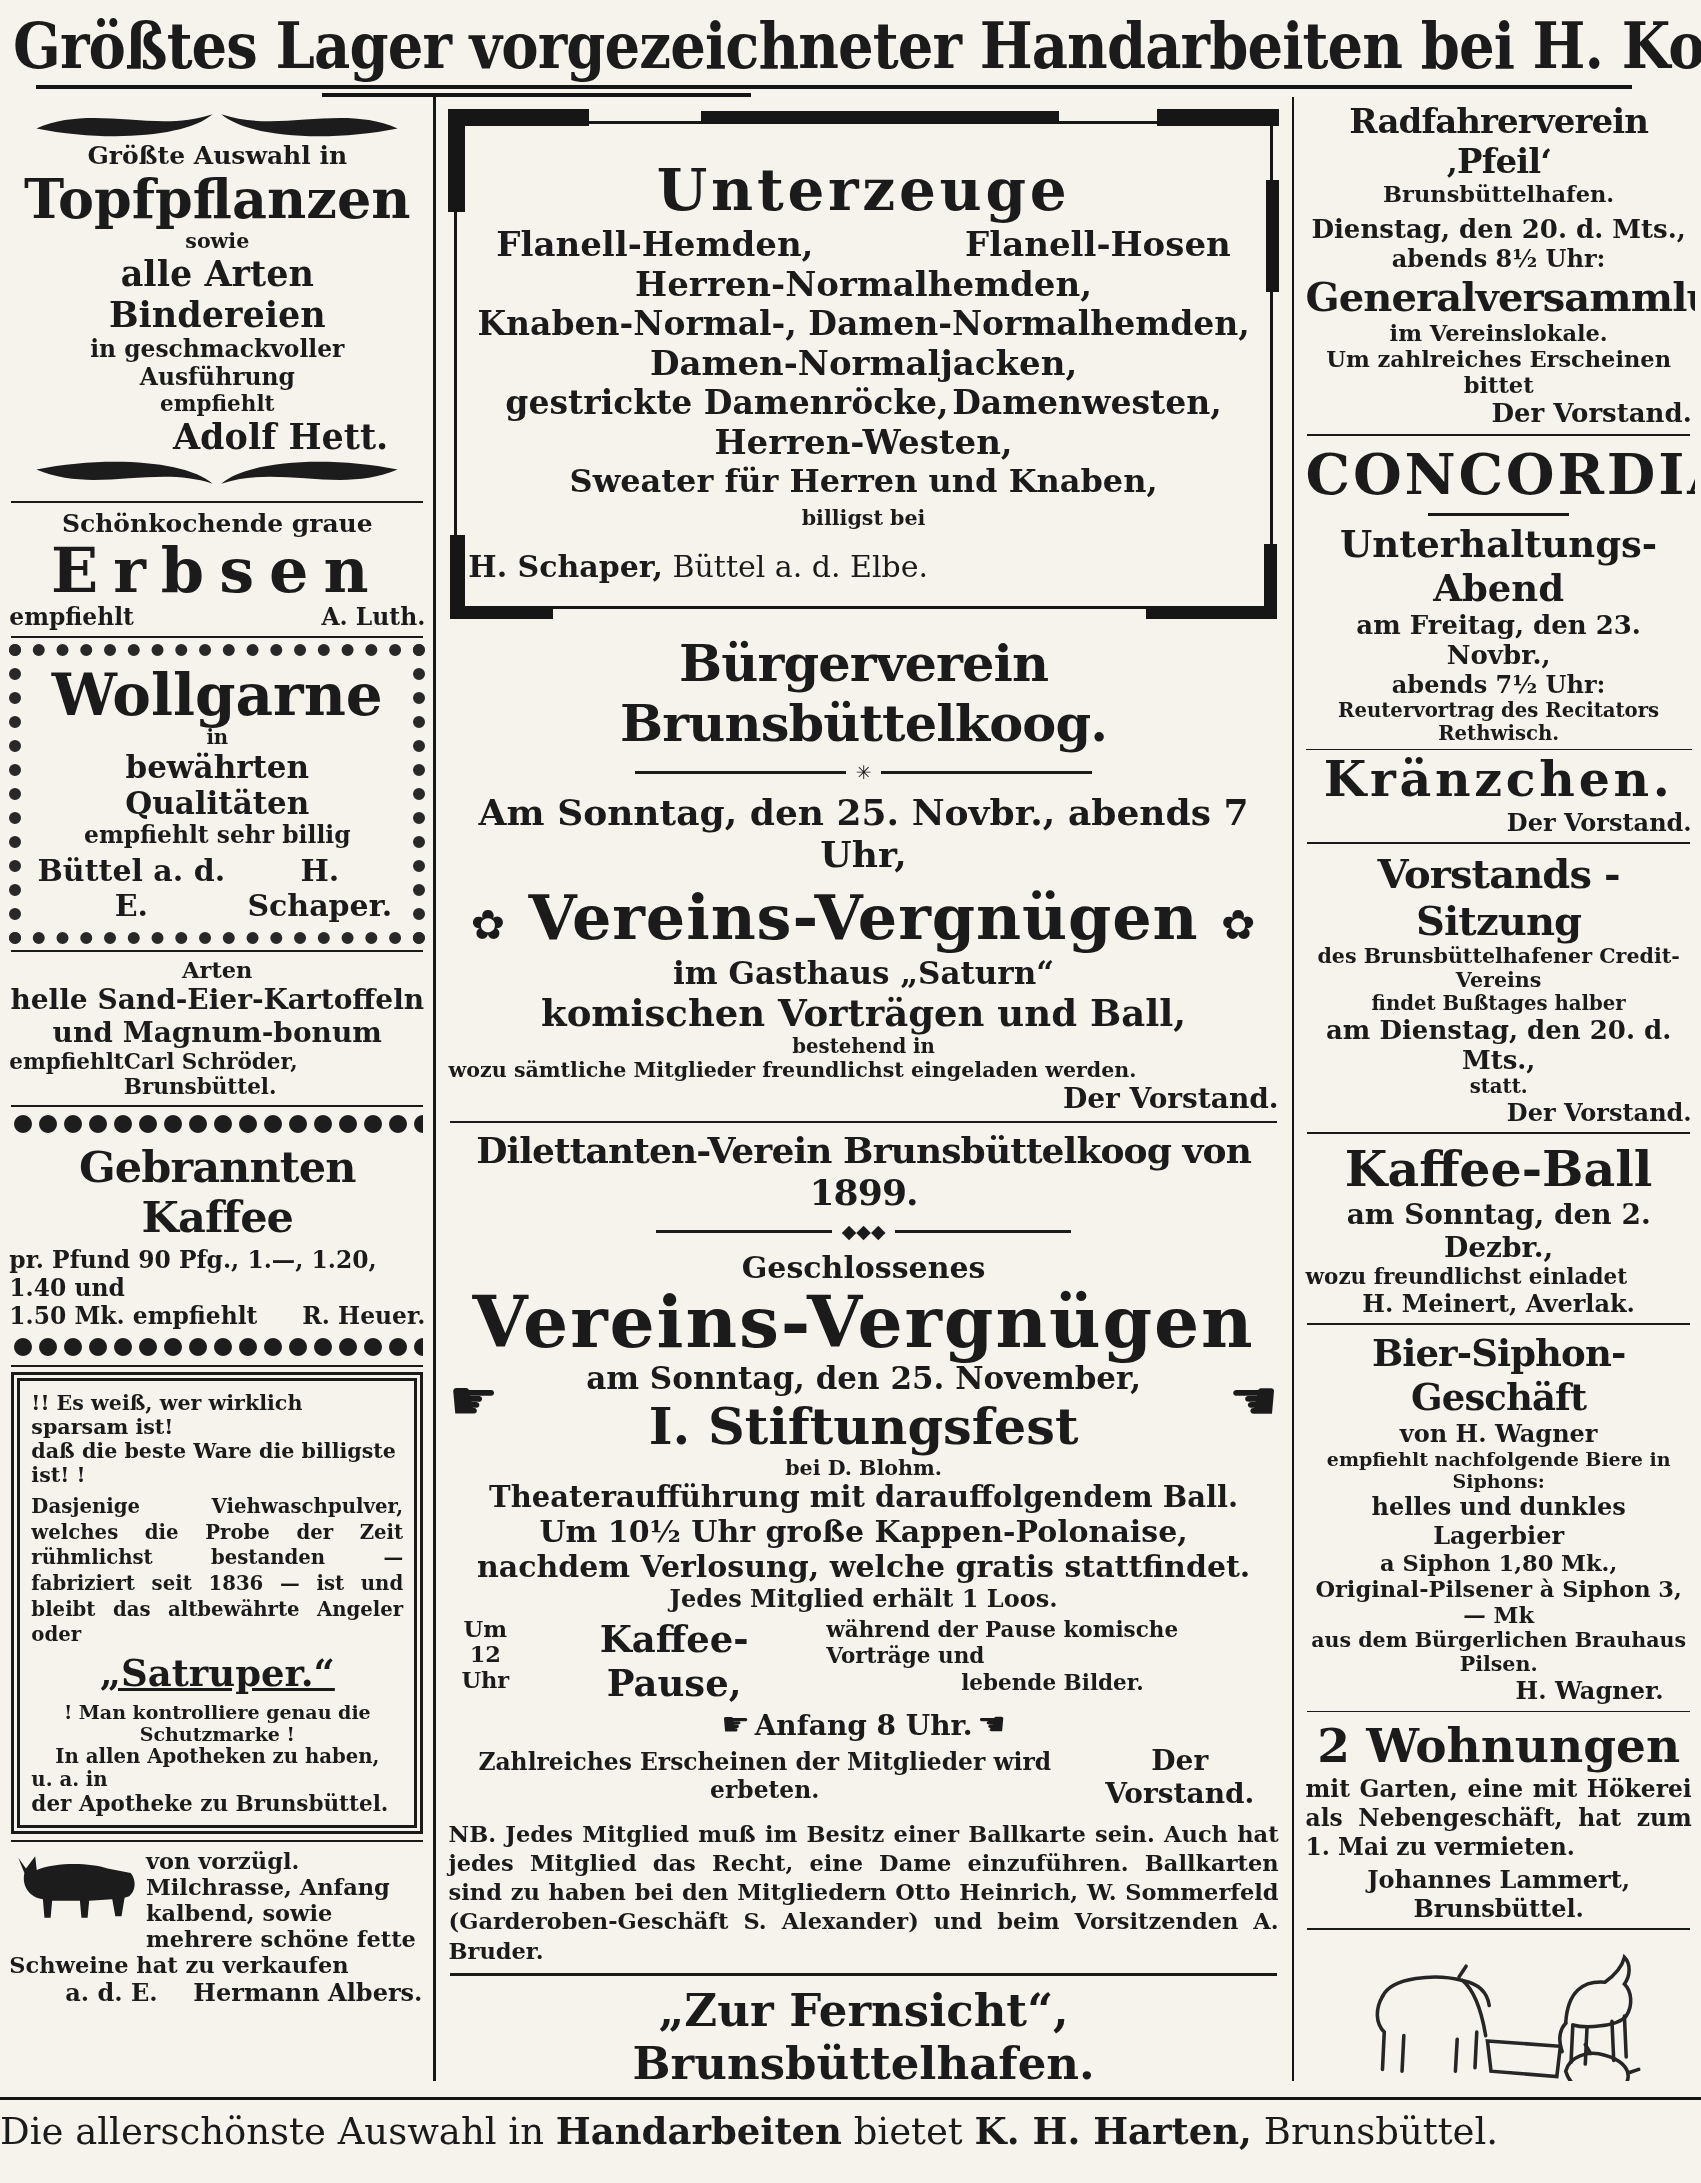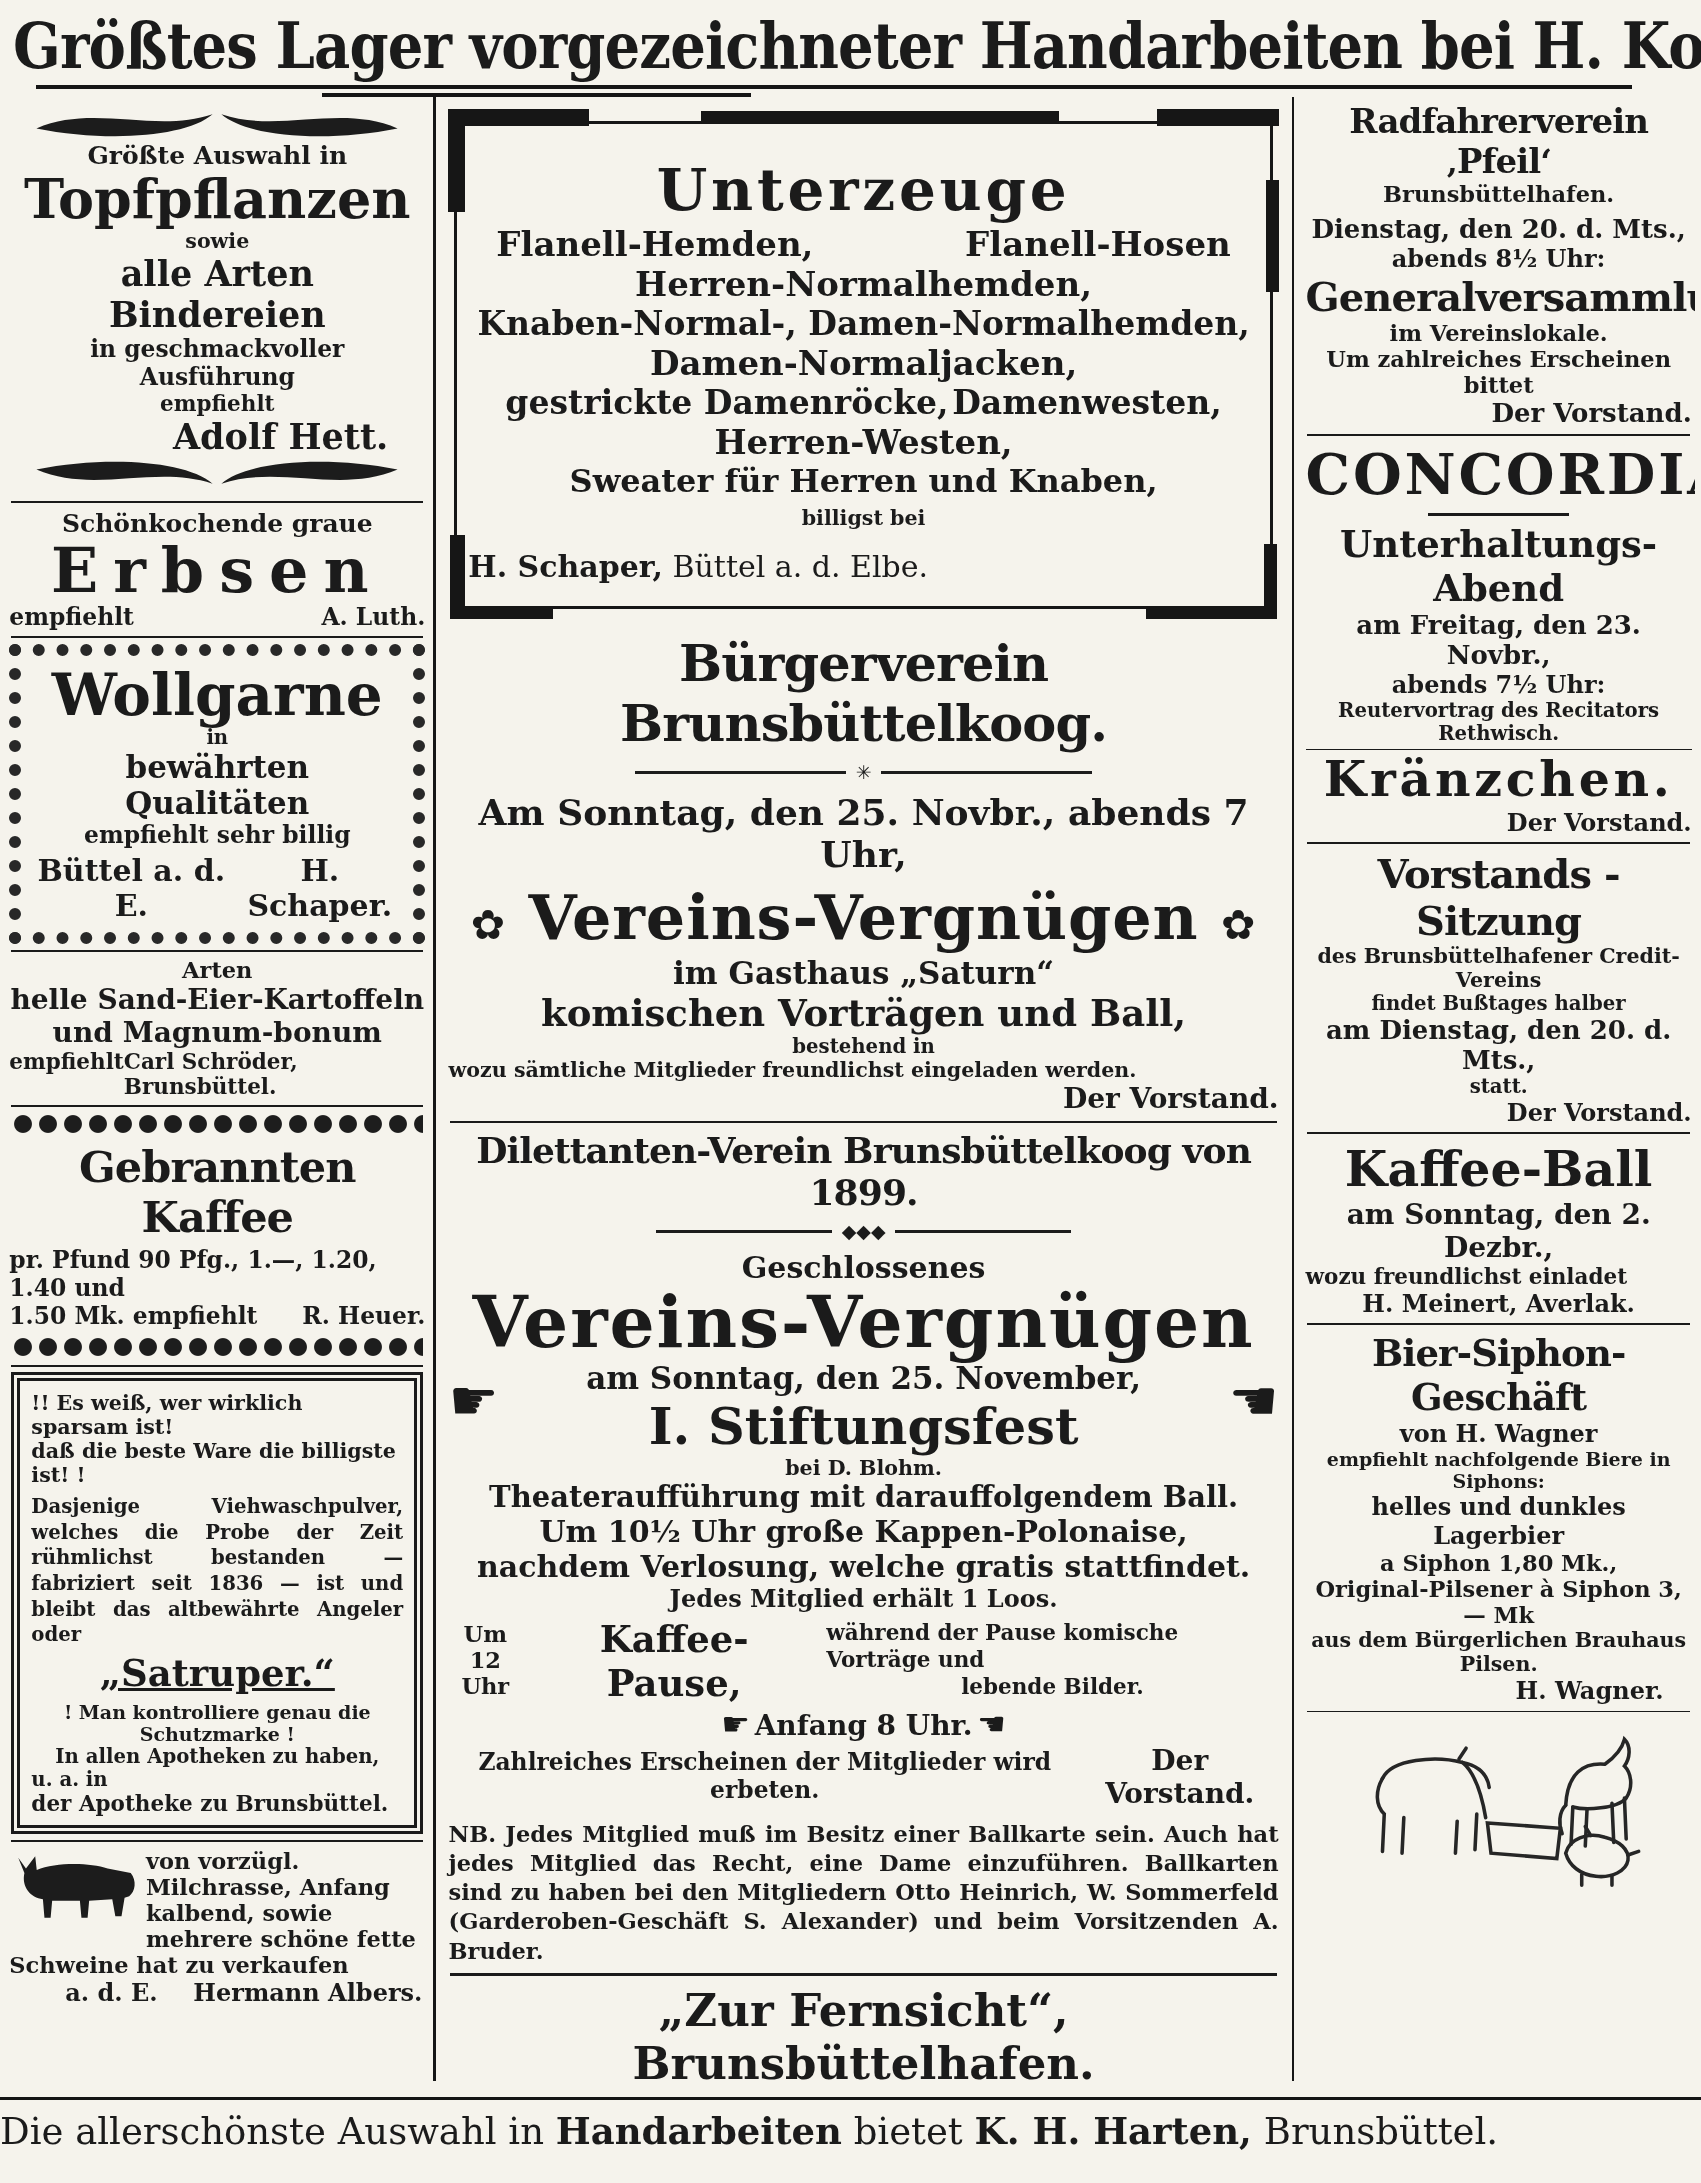--- a/index.html
+++ b/index.html
@@ -28,21 +28,21 @@
   .col-r{flex:1;padding:3.7px 3.7px 0 11.2px}
   .footer{border-top:3.7px solid #141414;margin-top:16px;padding-top:9.4px;text-align:left;white-space:nowrap}
   .footer .txt{font-size:37px}
   
   .swash{display:block;margin:1.9px auto;width:382px;height:37px}
   .dotbox{border:12px dotted #282828;padding:9.4px 7.5px;margin:5.6px 0}
   .dblbox{border:9.4px double #1a1a1a;padding:9.4px 11.2px;margin:5.6px 1.9px}
   .uzbox{position:relative;border:3.7px solid #161616;margin:20.6px 5.6px 11.2px;padding:32px 11.2px 22.5px}
   .uzbox .ck{position:absolute;background:#161616}
   .hand{font-family:"DejaVu Sans",sans-serif;line-height:1}
-  .pause-row{display:flex;align-items:center;gap:28px;margin-top:3.7px}
+  .pause-row{display:flex;gap:28px;margin-top:3.7px}
 </style>
 </head>
 <body>
 
 <div class="page">
 
   <header class="topbanner">
     <div class="txt">Größtes Lager vorgezeichneter Handarbeiten bei H. Koch.</div>
     <div class="tb-rule1"></div>
     <div class="tb-rule2"></div>
@@ -298,20 +298,26 @@
         <div class="b" style="font-size:24px">von H. Wagner</div>
         <div class="b" style="font-size:19px">empfiehlt nachfolgende Biere in Siphons:</div>
         <div class="b" style="font-size:24px">helles und dunkles Lagerbier</div>
         <div class="b" style="font-size:22.5px">a Siphon 1,80 Mk.,</div>
         <div class="b" style="font-size:22.5px">Original-Pilsener à Siphon 3,— Mk</div>
         <div class="b" style="font-size:20.6px">aus dem Bürgerlichen Brauhaus Pilsen.</div>
         <div class="b" style="text-align:right;font-size:24px;padding-right:28px">H. Wagner.</div>
         <div class="hrt"></div>
       </article>
 
+      <article>
+        <div class="cen b" style="font-size:47px">2 Wohnungen</div>
+        <p class="b jst" style="font-size:23.4px;line-height:1.25;margin:1.9px 0">mit Garten, eine mit Hökerei als Nebengeschäft, hat zum 1. Mai zu vermieten.</p>
+        <div class="cen b" style="font-size:24px">Johannes Lammert, Brunsbüttel.</div>
+        <div class="hrt"></div>
+      </article>
 
       <article>
         <svg style="display:block;margin:1.9px auto;width:300px;height:169px" viewBox="0 0 330 190">
           <g fill="none" stroke="#262626" stroke-width="4" stroke-linecap="round">
             <path d="M34 68 C44 46 94 42 124 50 C144 54 152 64 154 78"></path>
             <path d="M34 68 C26 82 26 98 36 108 L34 150 M58 112 L56 152 M118 116 L116 152 M140 108 L138 148"></path>
             <path d="M124 50 C138 62 146 88 150 112"></path>
             <path d="M120 46 L128 34"></path>
             <path d="M152 118 L234 124 L230 158 L156 152 Z"></path>
             <path d="M240 98 C242 62 260 50 284 52 C298 42 304 32 306 24 C314 32 312 46 306 54 C314 62 316 78 308 90 C298 102 262 104 248 100"></path>

